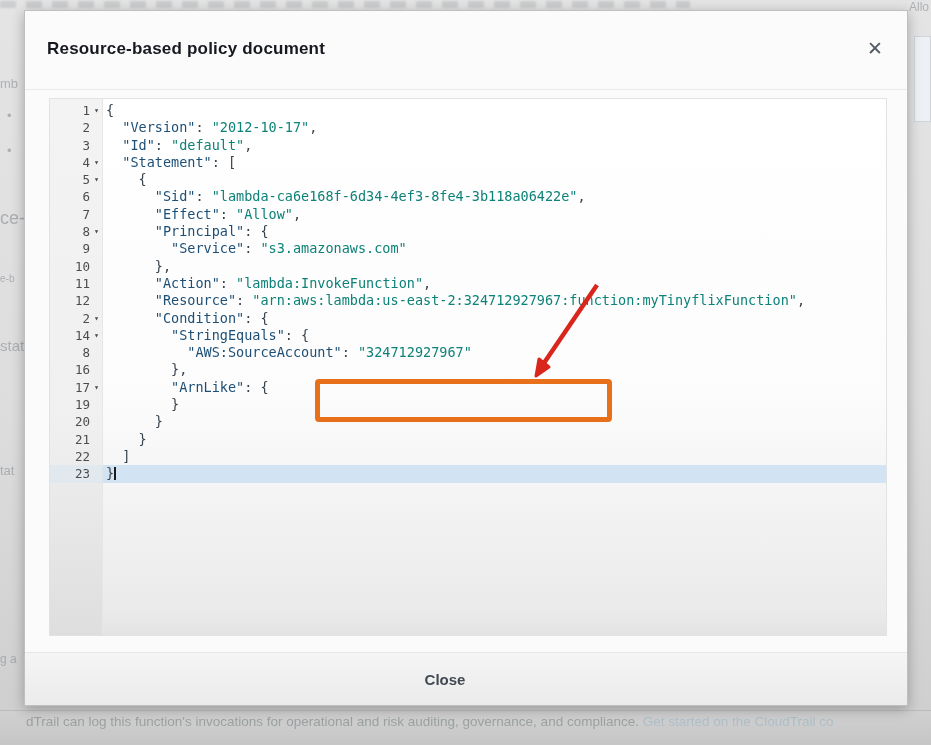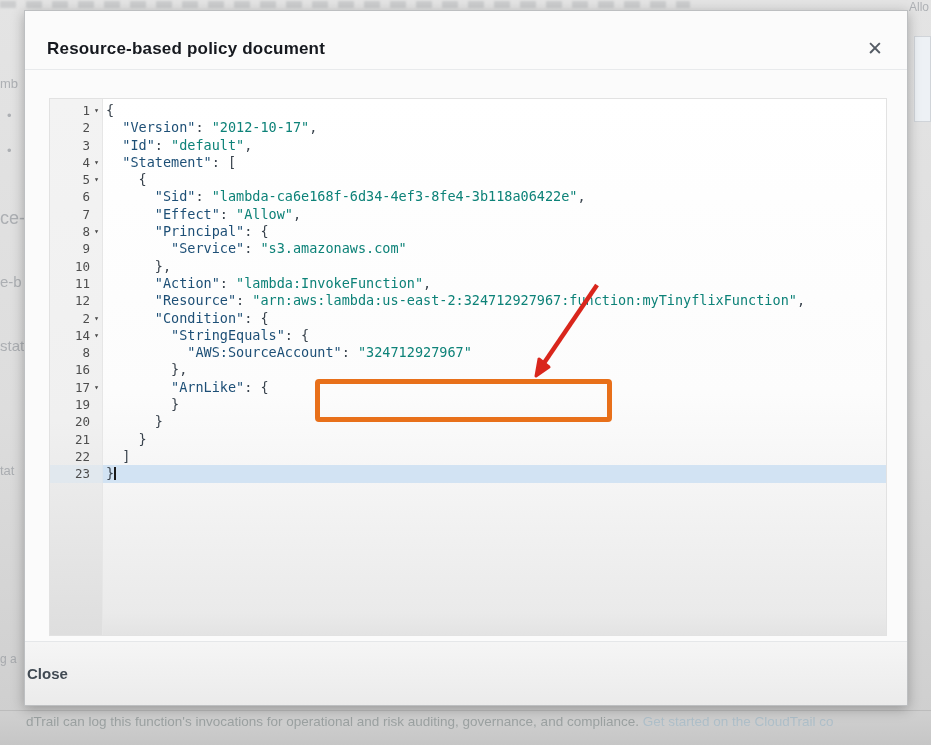--- a/index.html
+++ b/index.html
@@ -28,21 +28,21 @@
     margin-left:24px;
   }
   .bg-bottom-text .bg-link { color:#aebfc9; }
 
   
   .modal {
     position:absolute; left:24px; top:10px; width:884px; height:696px;
     background:#fbfbfb; border:1px solid #bdbfc1;
     box-shadow:0 3px 12px rgba(0,0,0,.28);
   }
-  .modal-header { position:absolute; top:0; left:0; right:0; height:59px; border-bottom:1px solid #e8eaec; }
+  .modal-header { position:absolute; top:0; left:0; right:0; height:79px; border-bottom:1px solid #e8eaec; }
   .modal-title {
     position:absolute; left:22px; top:28px; margin:0;
     font-size:17px; font-weight:bold; color:#16191f; letter-spacing:.2px;
   }
   .close-btn {
     position:absolute; right:20px; top:26px; width:24px; height:24px;
     background:none; border:none; padding:0; cursor:pointer;
     font-size:19px; line-height:24px; color:#545b64; font-family:inherit;
   }
 
@@ -74,42 +74,42 @@
   
   .hl-box {
     position:absolute; left:265px; top:280px; width:297px; height:43px;
     border:5px solid var(--accent-orange,#e8701a); border-radius:4px;
     z-index:3; pointer-events:none;
   }
   .arrow-svg { position:absolute; left:0; top:0; width:838px; height:538px; z-index:4; pointer-events:none; }
 
   
   .modal-footer {
-    position:absolute; left:0; right:0; bottom:0; height:64px;
+    position:absolute; left:0; right:0; bottom:0; height:53px;
     border-top:1px solid #e5e7e9;
     background:linear-gradient(180deg,#f5f5f5,#ebebeb);
-    display:flex; align-items:center; justify-content:flex-start; padding-right:42px;
+    display:flex; align-items:center; justify-content:center; padding-right:42px;
   }
   .footer-close-btn {
     background:none; border:none; padding:4px 2px; cursor:pointer;
     font-family:inherit; font-size:15px; font-weight:bold; color:#414a53;
   }
 </style>
 </head>
 <body>
 
 <div>
   <div class="bg-top-blur"></div>
   <div class="bg-right-panel"></div>
   <div id="bg-fragments">
       <span class="bg-frag" style="left: 0px; top: 76px; font-size: 13px;">mb</span>
       <span class="bg-frag" style="left: 7px; top: 108px; font-size: 13px;">•</span>
       <span class="bg-frag" style="left: 7px; top: 143px; font-size: 13px;">•</span>
       <span class="bg-frag" style="left: 0px; top: 208px; font-size: 18px;">ce-</span>
-      <span class="bg-frag" style="left: 0px; top: 273px; font-size: 15px;">e-b</span>
+      <span class="bg-frag" style="left: 0px; top: 273px; font-size: 10px;">e-b</span>
       <span class="bg-frag" style="left: 0px; top: 337px; font-size: 15px;">stat</span>
       <span class="bg-frag" style="left: 0px; top: 463px; font-size: 13px;">tat</span>
       <span class="bg-frag" style="left: 0px; top: 652px; font-size: 12px;">g a</span>
       <span class="bg-frag" style="left: 909px; top: 0px; font-size: 12px;">Allo</span>
     </div>
   <div class="bg-bottom-line"></div>
   <div class="bg-bottom-text"><span>dTrail can log this function's invocations for operational and risk auditing, governance, and compliance. </span><span class="bg-link">Get started on the CloudTrail co</span></div>
 </div>
 
 <div class="modal">

